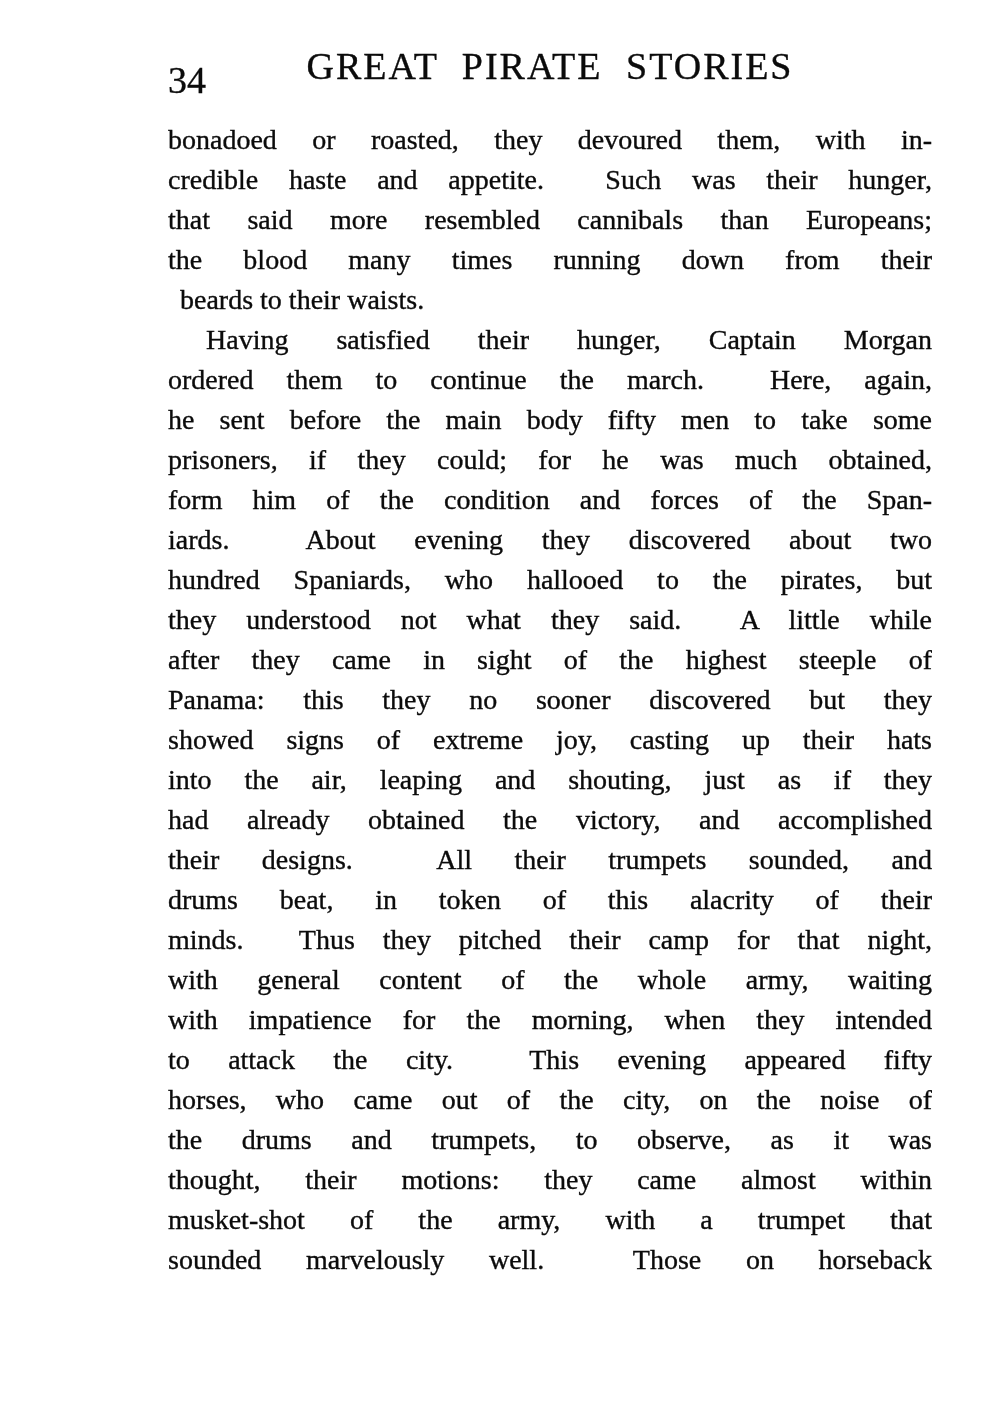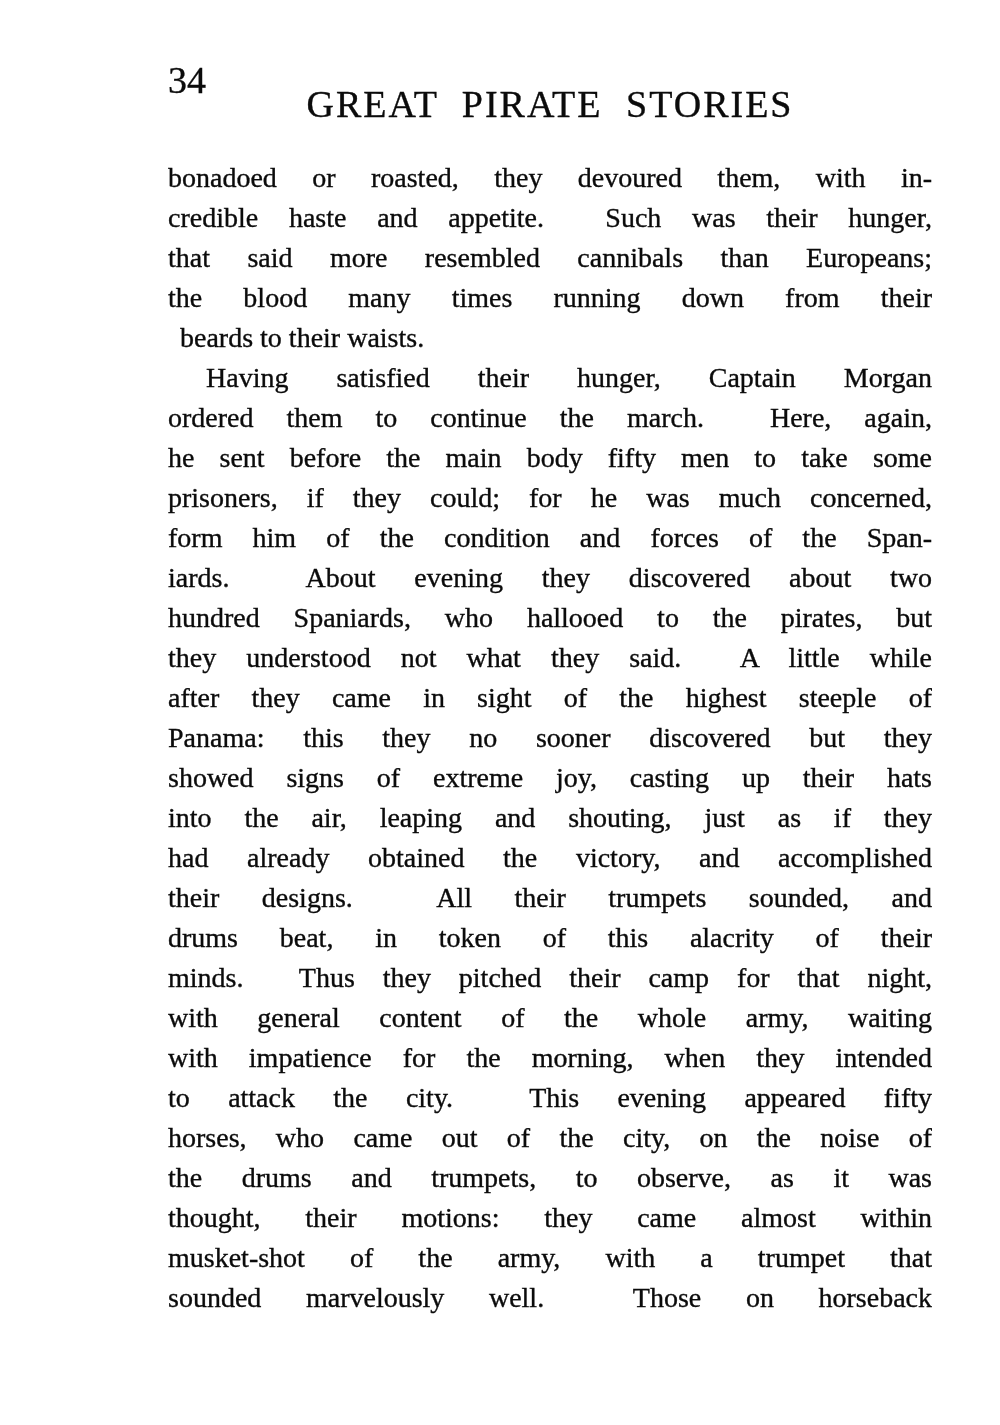--- a/index.html
+++ b/index.html
@@ -16,21 +16,21 @@
     font-family: "Liberation Serif", "DejaVu Serif", serif;
     -webkit-text-stroke: 0.35px #0b0b0b;
     overflow: hidden;
   }
   .column {
     margin-left: 168px;
     width: 764px;
   }
   .page-header {
     position: relative;
-    padding-top: 82px;
+    padding-top: 44px;
     height: 48px;
   }
   .page-number {
     position: absolute;
     left: 0;
     top: 58px;
     font-size: 38px;
     line-height: 44px;
   }
   .running-title {
@@ -73,21 +73,21 @@
     </header>
     <main class="text-block" id="text-block">
         <div class="line">bonadoed or roasted, they devoured them, with in-</div>
         <div class="line">credible haste and appetite.  Such was their hunger,</div>
         <div class="line">that said more resembled cannibals than Europeans;</div>
         <div class="line">the blood many times running down from their</div>
         <div class="line para-end">beards to their waists.</div>
         <div class="line indent">Having satisfied their hunger, Captain Morgan</div>
         <div class="line">ordered them to continue the march.  Here, again,</div>
         <div class="line">he sent before the main body fifty men to take some</div>
-        <div class="line">prisoners, if they could; for he was much concerned,</div>
+        <div class="line">prisoners, if they could; for he was much obtained,</div>
         <div class="line">form him of the condition and forces of the Span-</div>
         <div class="line">iards.  About evening they discovered about two</div>
         <div class="line">hundred Spaniards, who hallooed to the pirates, but</div>
         <div class="line">they understood not what they said.  A little while</div>
         <div class="line">after they came in sight of the highest steeple of</div>
         <div class="line">Panama: this they no sooner discovered but they</div>
         <div class="line">showed signs of extreme joy, casting up their hats</div>
         <div class="line">into the air, leaping and shouting, just as if they</div>
         <div class="line">had already obtained the victory, and accomplished</div>
         <div class="line">their designs.  All their trumpets sounded, and</div>

